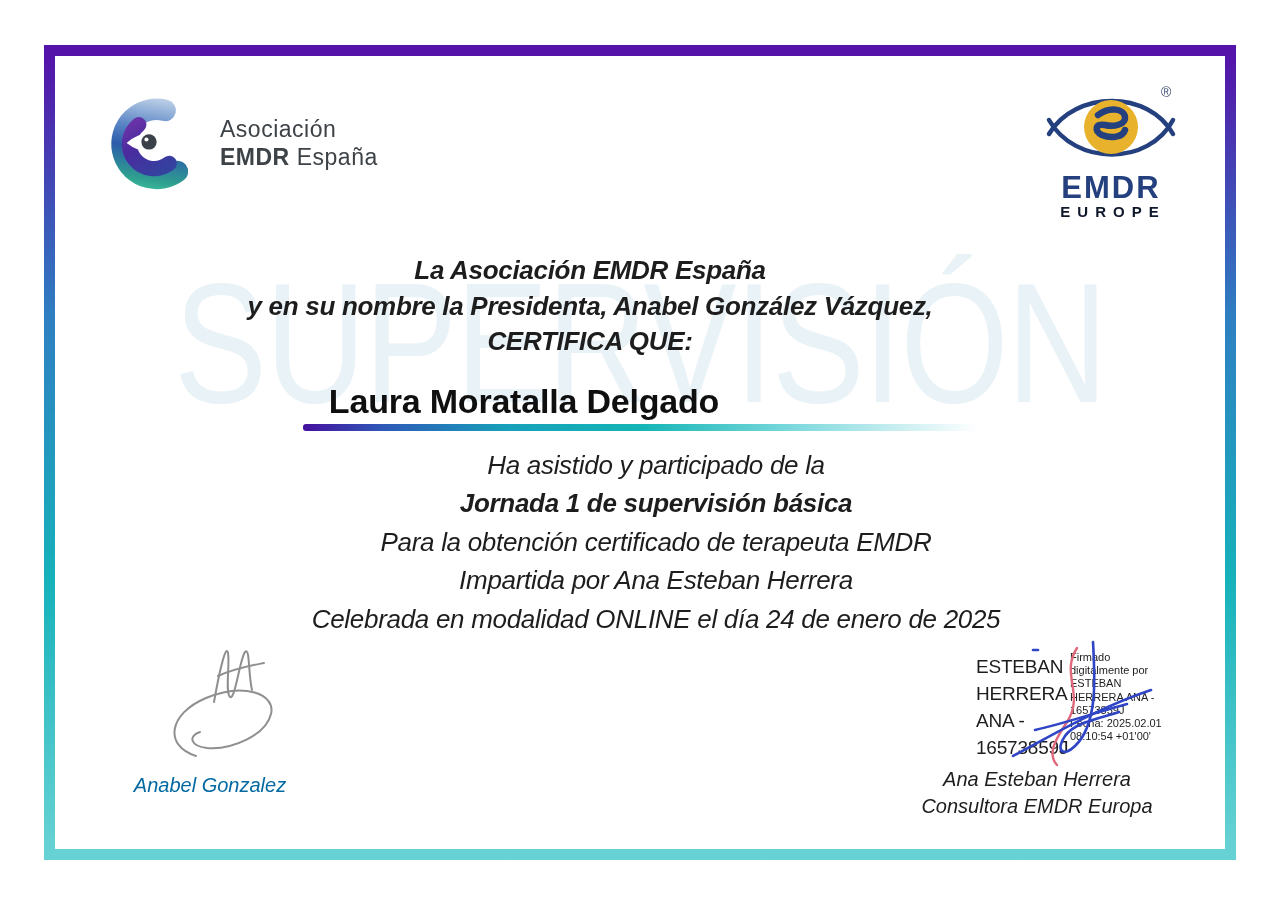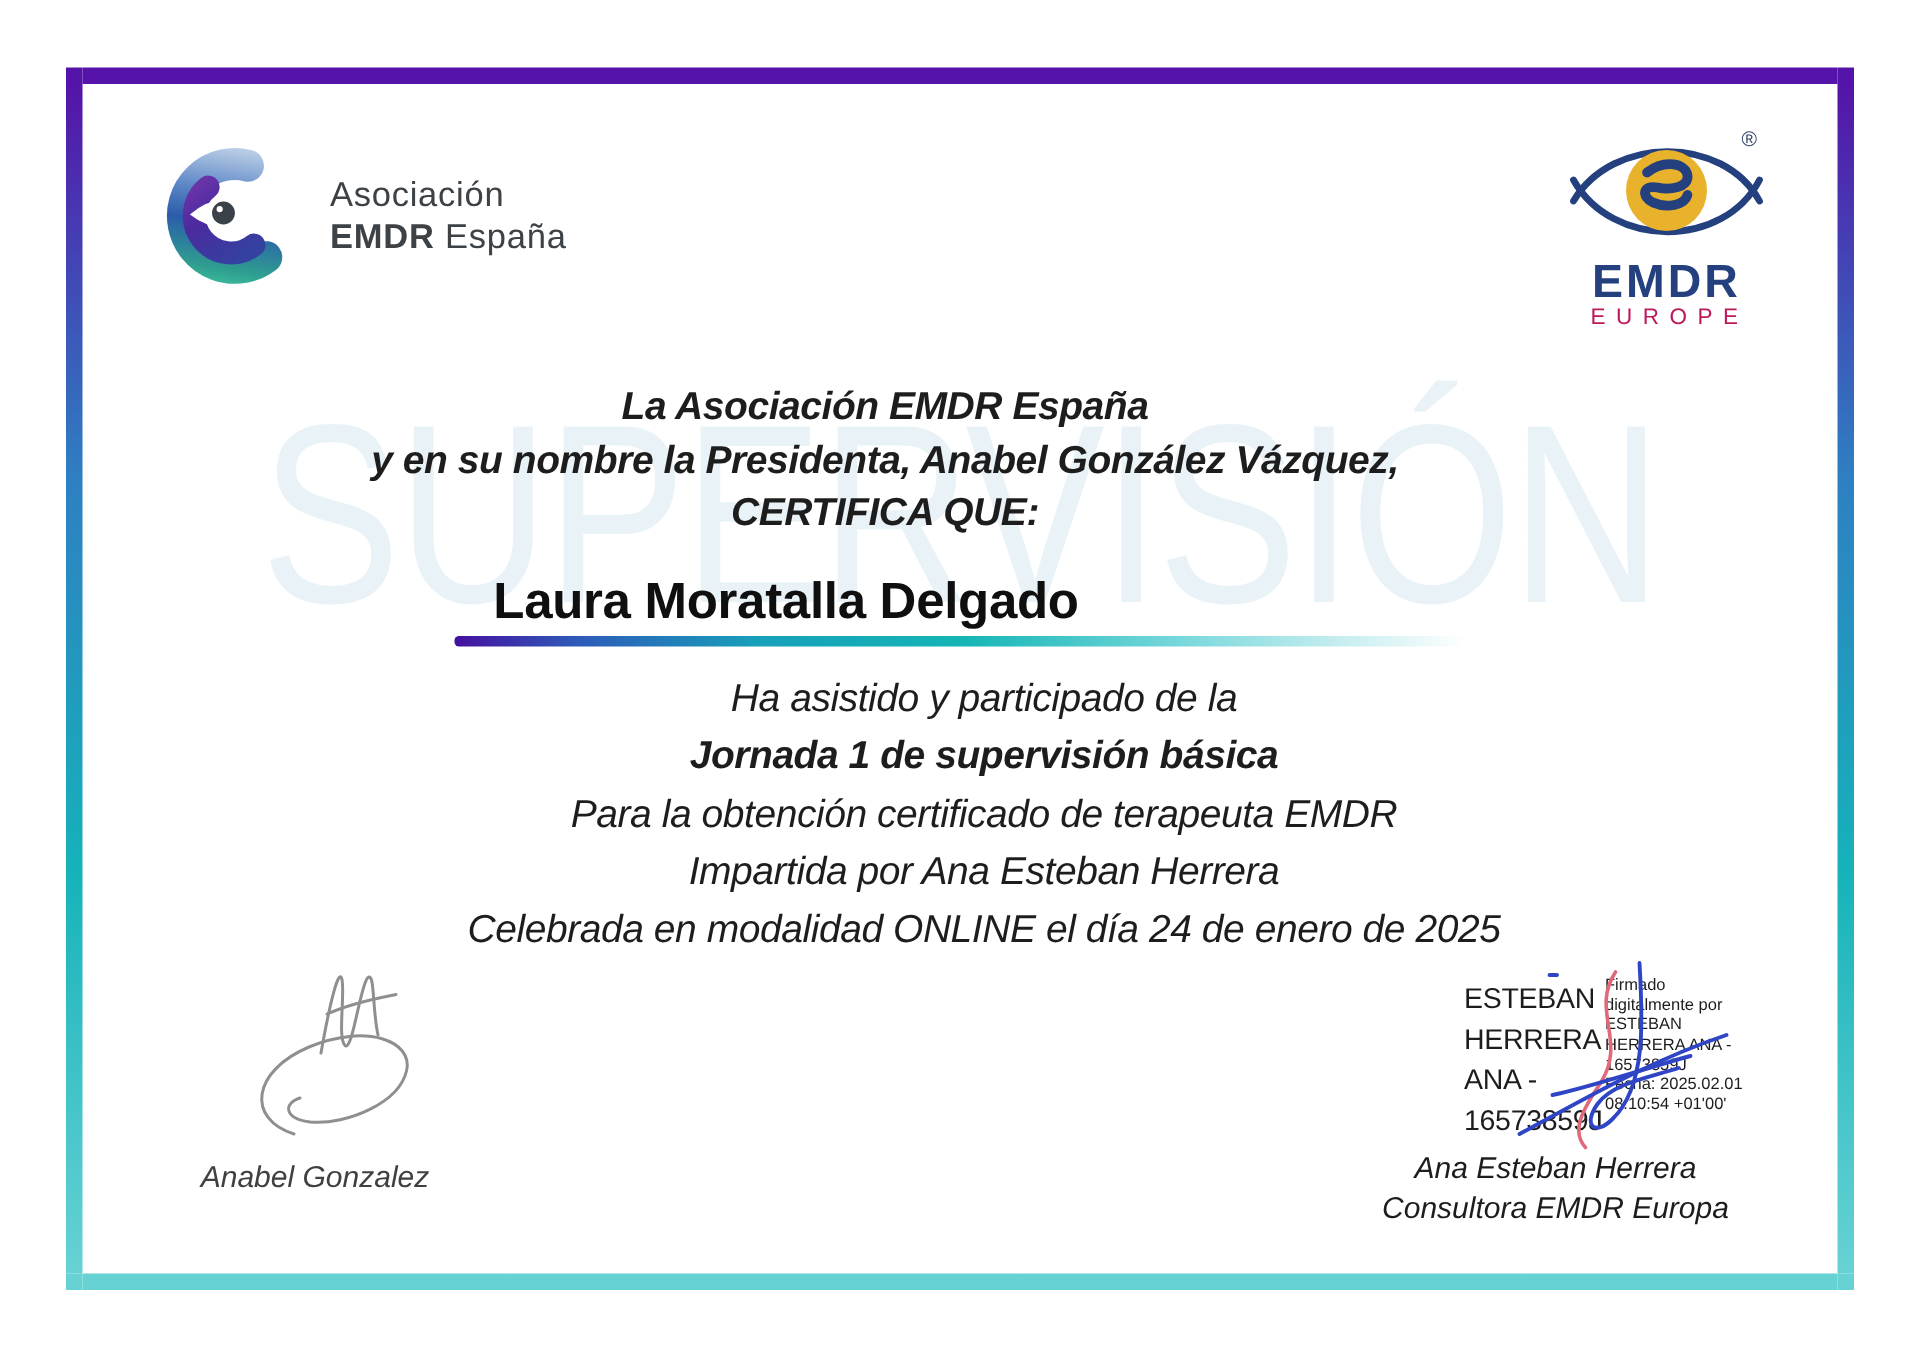--- a/index.html
+++ b/index.html
@@ -19,21 +19,21 @@
     font-size:170px;line-height:170px;letter-spacing:-2px;white-space:nowrap;
     color:#e9f2f6;z-index:0;font-weight:400;
   }
   
   .logo-left{position:absolute;left:104px;top:86px;display:flex;align-items:center;gap:24px;z-index:1;}
   .logo-left-text{font-size:23px;color:#3d4247;line-height:28px;letter-spacing:.5px;}
   .logo-left-text .bold{font-weight:bold;}
   .logo-left-text .reg{margin-left:7px;}
   .logo-right{position:absolute;left:1043px;top:82px;width:136px;text-align:center;z-index:1;}
   .logo-right .emdr-word{color:#24407e;font-weight:bold;font-size:31px;letter-spacing:2px;line-height:31px;margin-top:2px;}
-  .logo-right .europe-word{color:#be185d;font-size:15px;letter-spacing:7px;line-height:18px;margin-left:4px;}
+  .logo-right .europe-word{color:#0f172a;font-size:15px;letter-spacing:7px;line-height:18px;margin-left:4px;font-weight:bold;}
   .rmark{position:absolute;left:118px;top:2px;font-size:14px;color:#3a4a6e;}
   
   .intro{
     position:absolute;left:0;top:253px;width:1180px;text-align:center;z-index:1;
     font-style:italic;font-size:26px;line-height:35.5px;color:#1d1d1d;letter-spacing:-.3px;font-weight:bold;
   }
   .name{
     position:absolute;left:0;top:382px;width:1048px;text-align:center;z-index:1;
     font-weight:bold;font-size:34px;color:#0f0f0f;letter-spacing:-.2px;
   }
@@ -43,21 +43,21 @@
   }
   .body-block{
     position:absolute;left:16px;top:446px;width:1280px;text-align:center;z-index:1;
     font-style:italic;font-size:26px;line-height:38.4px;color:#1d1d1d;letter-spacing:-.3px;
   }
   .body-block .bold{font-weight:bold;}
   
   .sig-left-scribble{position:absolute;left:160px;top:638px;z-index:1;}
   .sig-left-text{
     position:absolute;left:80px;top:772px;width:260px;text-align:center;z-index:1;
-    font-style:italic;font-size:20px;line-height:26px;color:#404040;
+    font-style:italic;font-size:20px;line-height:26px;color:#0369a1;
   }
   .digsig-id{
     position:absolute;left:976px;top:653px;width:110px;z-index:1;
     font-size:19px;line-height:27px;color:#1d1d1d;letter-spacing:-.2px;
   }
   .digsig-detail{
     position:absolute;left:1070px;top:651px;width:108px;z-index:1;
     font-size:11px;line-height:13.2px;color:#1d1d1d;
   }
   .digsig-scribble{position:absolute;left:1005px;top:638px;z-index:2;}

